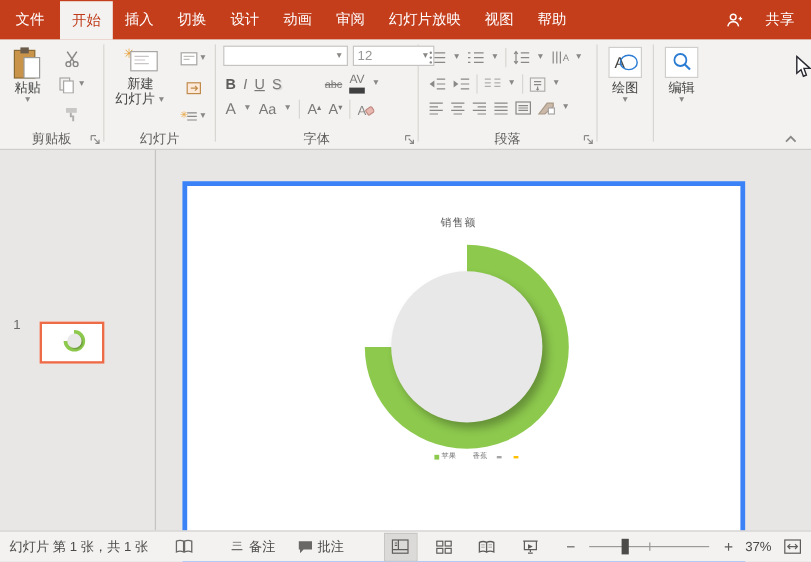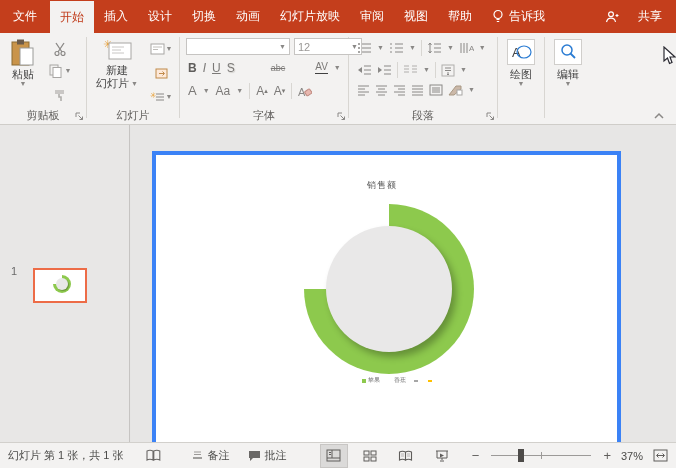--- a/index.html
+++ b/index.html
@@ -64,36 +64,27 @@
 </style>
 </head>
 <body>
 
 <div id="app">
 
   <div id="menubar">
     <div class="tab" style="padding:0 13px;">文件</div>
     <div class="tab active">开始</div>
     <div class="tab">插入</div>
+    <div class="tab">切换</div>
     <div class="tab">设计</div>
-    <div class="tab">切换</div>
     <div class="tab">动画</div>
+    <div class="tab">审阅</div>
     <div class="tab">幻灯片放映</div>
-    <div class="tab">审阅</div>
     <div class="tab">视图</div>
     <div class="tab">帮助</div>
-    <div class="tab" style="gap:5px;">
-      <span class="mb-icon">
-        <svg width="12" height="15" viewBox="0 0 12 15">
-            <circle cx="6" cy="5.5" r="4" fill="none" stroke="#fff" stroke-width="1.2"></circle>
-            <path d="M4.5 10.5h3M4.8 12.5h2.4" stroke="#fff" stroke-width="1.2"></path>
-          </svg>
-      </span>
-      <span>告诉我</span>
-    </div>
     <div class="menu-right">
       <span class="mb-icon">
         <svg width="14" height="14" viewBox="0 0 14 14">
             <circle cx="6" cy="4.2" r="2.4" fill="none" stroke="#fff" stroke-width="1.2"></circle>
             <path d="M1.5 12c.6-2.6 2.3-3.8 4.5-3.8S10 9.4 10.5 12" fill="none" stroke="#fff" stroke-width="1.2"></path>
             <path d="M10.5 5.5h3M12 4v3" stroke="#fff" stroke-width="1.1"></path>
           </svg>
       </span>
       <span>共享</span>
     </div>
@@ -190,21 +181,21 @@
       <div class="combo" style="left:114px; top:5px; width:68px;">
         <span>12</span>
         <span class="caret">▼</span>
       </div>
       <div class="frow" style="left:8px; top:28px;">
         <span class="fbtn" style="font-weight:bold; color:#5f5d5b;">B</span>
         <span class="fbtn" style="font-style:italic;">I</span>
         <span class="fbtn" style="text-decoration:underline;">U</span>
         <span class="fbtn" style="text-shadow:1px 1px 1px #cfcdc9;">S</span>
         <span class="fbtn" style="font-size:9px; text-decoration:line-through;margin-left:30px;">abc</span>
-        <span class="fbtn" style="font-size:10px; border-bottom:1px solid #404040;margin-left:24px;">AV</span>
+        <span class="fbtn" style="font-size:10px; border-bottom:5px solid #404040;">AV</span>
         <span class="caret">▼</span>
       </div>
       <div class="frow" style="left:8px; top:50px;">
         <span class="fbtn" style="font-size:13px;">A</span>
         <span class="caret">▼</span>
         <span class="fbtn">Aa</span>
         <span class="caret">▼</span>
         <span class="vline"></span>
         <span class="fbtn">
             <span>A</span>

